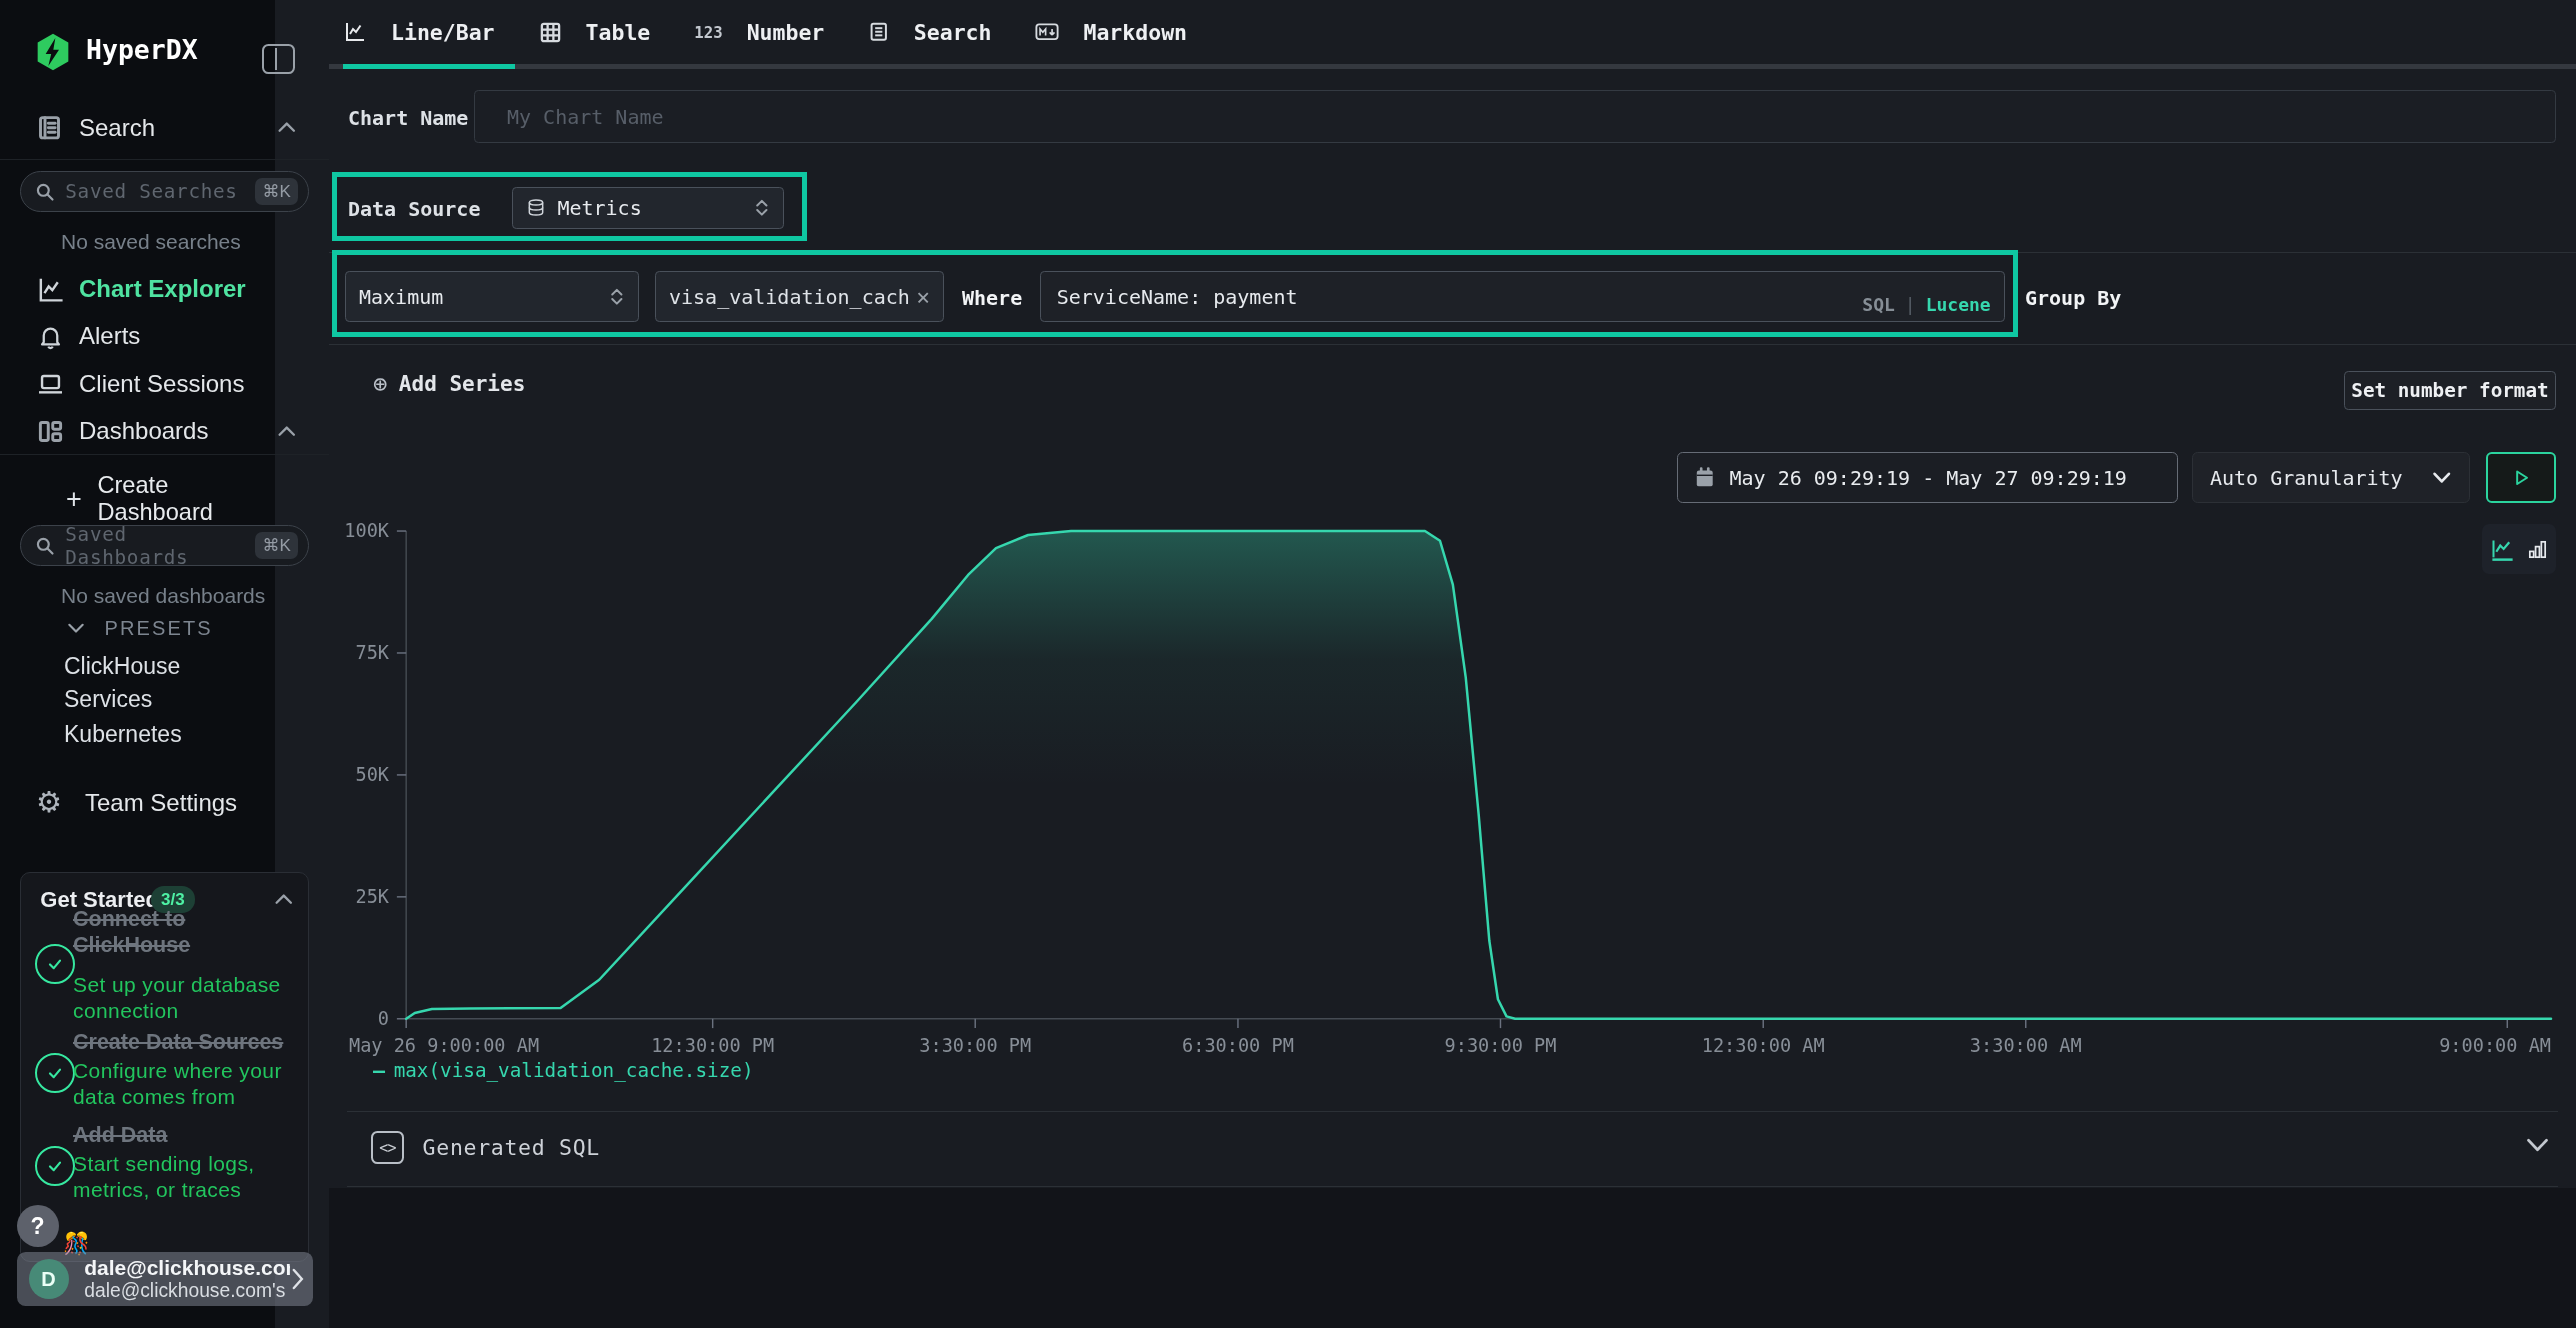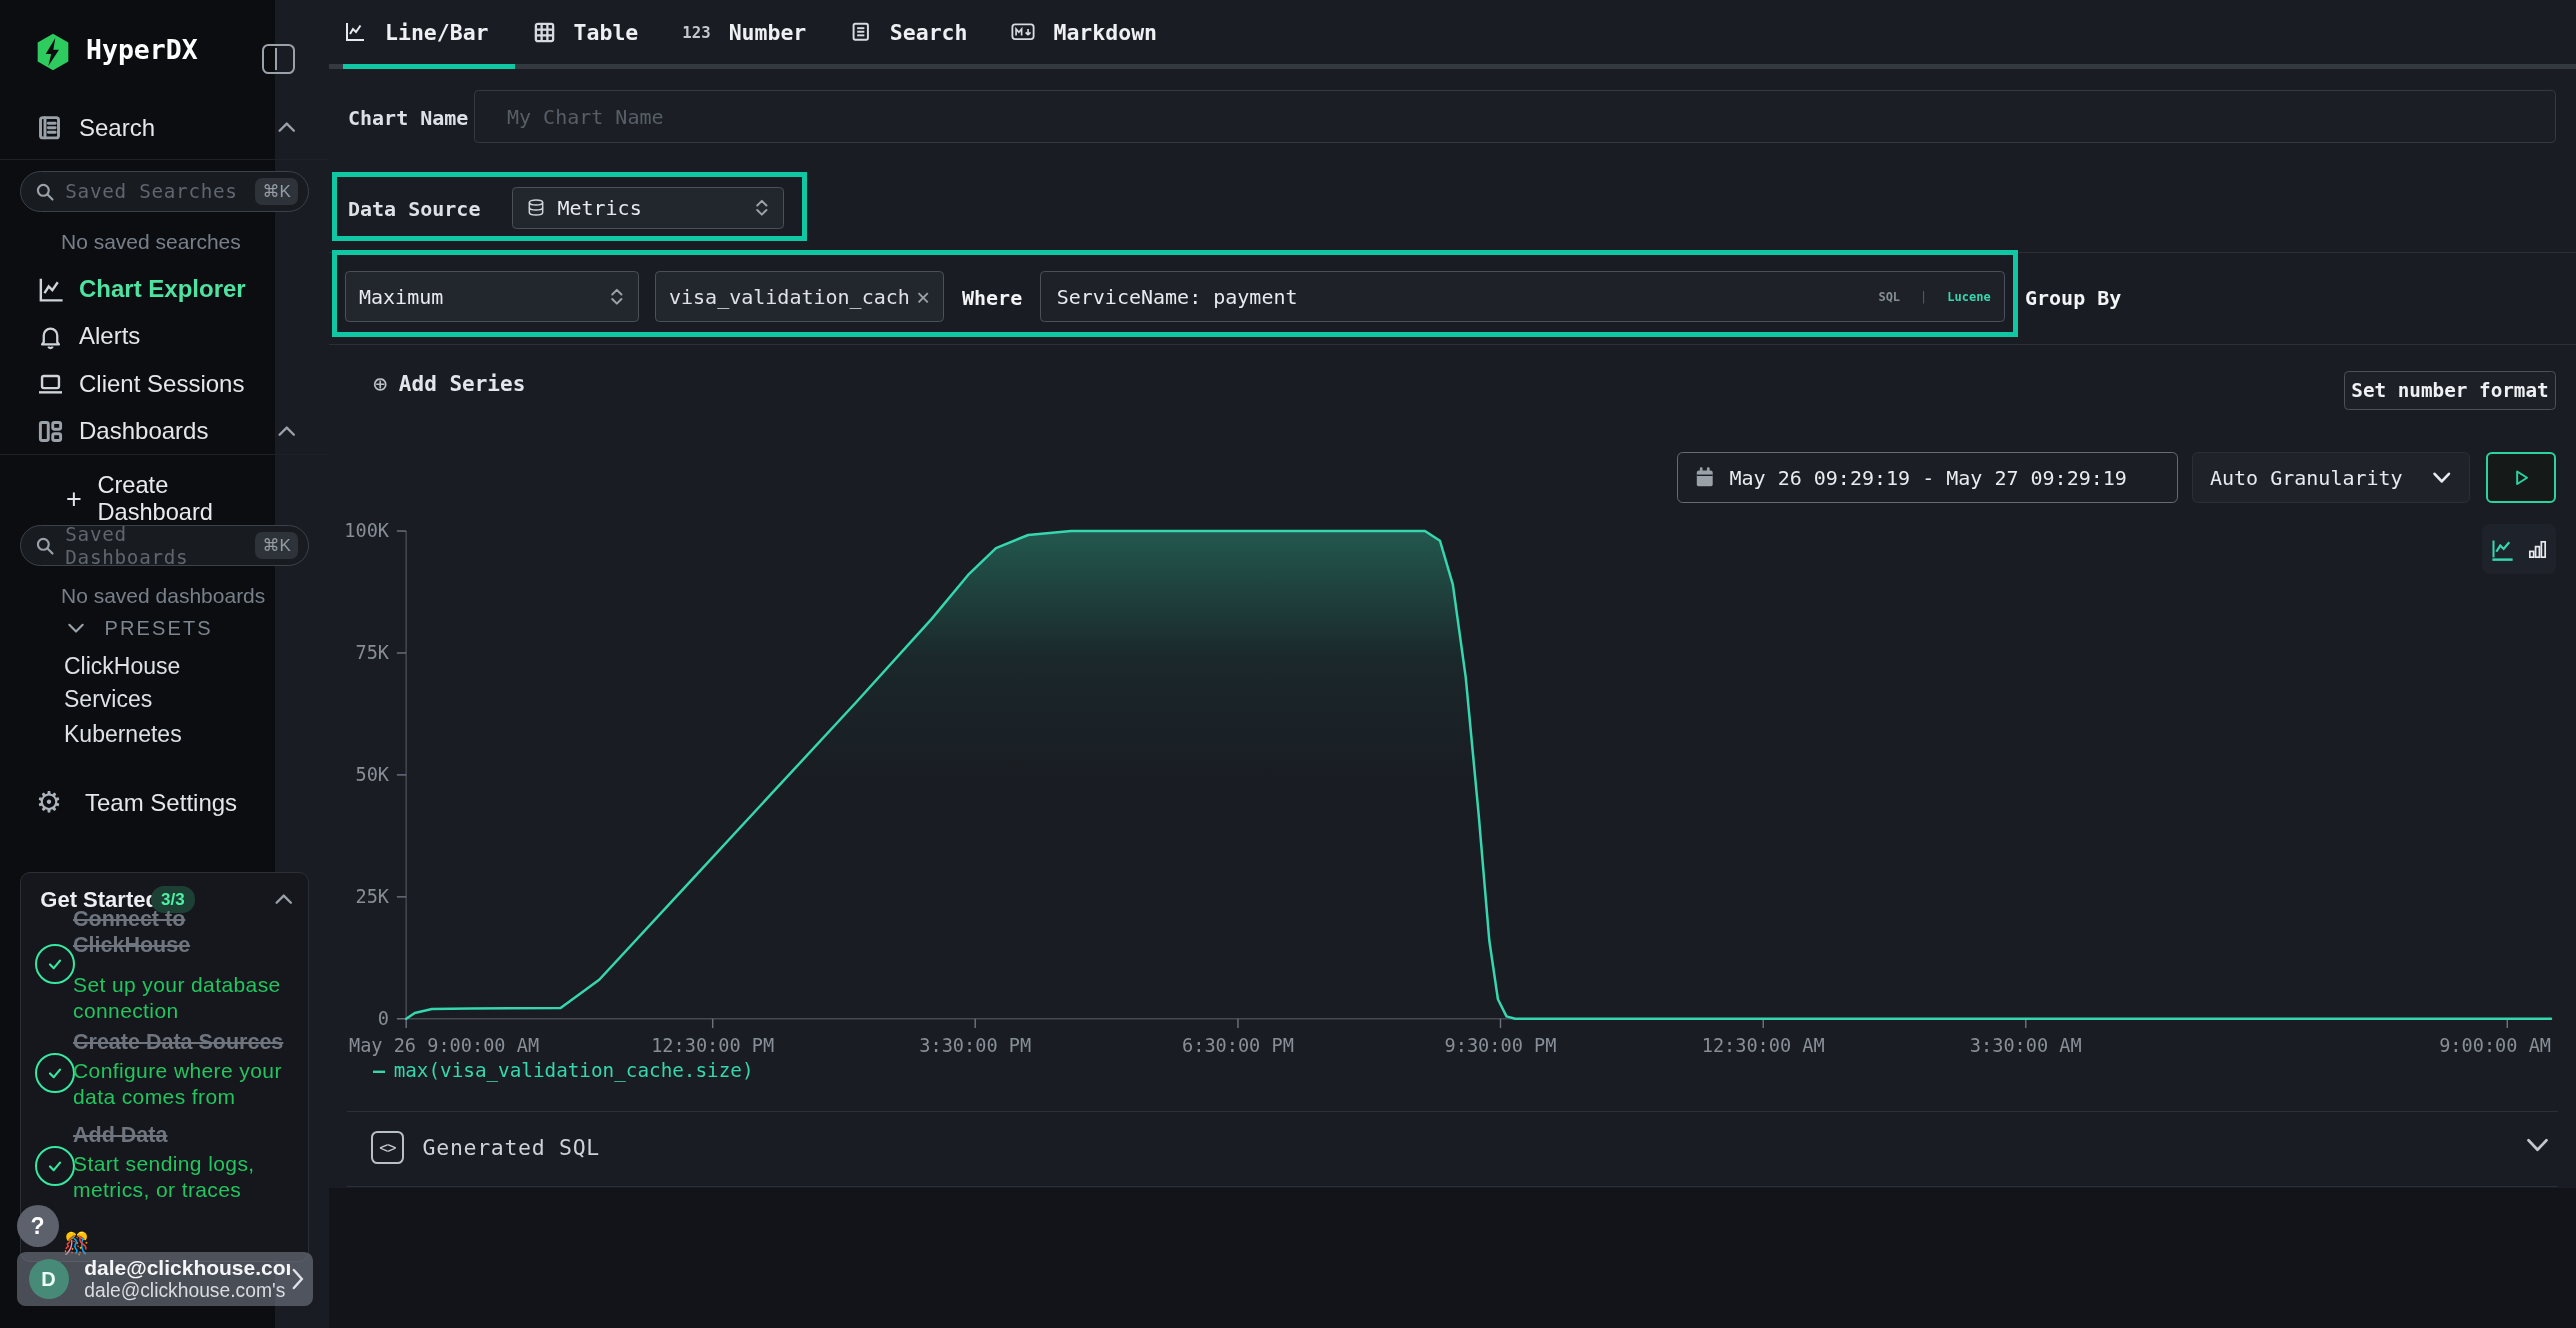--- a/index.html
+++ b/index.html
@@ -59,35 +59,35 @@
             background:rgba(125,131,143,0.55);display:flex;align-items:center;}
   .avatar{width:40px;height:40px;border-radius:50%;background:#478a77;margin-left:12px;
           display:flex;align-items:center;justify-content:center;font-size:20px;font-weight:bold;color:#eafff6;}
   .user-name{font-size:21px;font-weight:bold;color:#f4f6f8;line-height:23.6px;}
   .user-org{font-size:19.3px;color:#d9dde2;line-height:22px;}
 
   
   .main-panel{position:absolute;left:329px;top:0;width:2247px;height:1188px;background:var(--bg-main);}
   .bottom-strip{position:absolute;left:329px;top:1188px;width:2247px;height:140px;background:var(--bg-bottom);}
   .tabs{position:absolute;left:343px;top:0;height:64px;display:flex;align-items:center;gap:44px;}
-  .tab{display:flex;align-items:center;gap:18px;font-size:21.5px;font-weight:bold;color:#eef0f3;}
+  .tab{display:flex;align-items:center;gap:24px;font-size:21.5px;font-weight:bold;color:#eef0f3;}
   .tab .tic{color:#c3c8cf;display:flex;align-items:center;}
   .tab-track{position:absolute;left:329px;top:64px;width:2247px;height:5px;background:#34383f;}
   .tab-underline{position:absolute;left:343px;top:64px;width:172px;height:5px;background:var(--accent);}
   .mlabel{font-size:20px;font-weight:bold;color:#dde1e6;}
   .tinput{position:absolute;box-sizing:border-box;background:var(--bg-input);border:1.4px solid var(--bd-soft);
           border-radius:4.3px;color:var(--txt);font-family:"DejaVu Sans Mono",monospace;font-size:20px;
           padding:0 15.7px;outline:none;}
   .tinput::placeholder{color:var(--ph);}
   .ctrl{position:absolute;box-sizing:border-box;background:var(--bg-select);border:1.4px solid var(--bd);
         border-radius:4.3px;display:flex;align-items:center;padding:0 13px;font-size:20px;color:var(--txt);}
   .hl{position:absolute;border:5px solid var(--accent);box-sizing:border-box;pointer-events:none;z-index:6;}
   .mdiv{position:absolute;height:1.4px;background:var(--div);}
-  .sql-lucene{position:absolute;right:14.3px;top:0;height:100%;display:flex;align-items:center;gap:20px;
-              font-size:12px;font-weight:bold;}
+  .sql-lucene{position:absolute;right:14.3px;top:8px;height:100%;display:flex;align-items:center;gap:10px;
+              font-size:18px;font-weight:bold;}
   .sql-lucene .sql{color:#868e96;} .sql-lucene .sep{color:#565d66;font-weight:normal;} .sql-lucene .lucene{color:var(--line);}
   .add-series{position:absolute;left:373px;top:372px;display:flex;align-items:center;gap:11.4px;}
   .add-series .plus{font-size:24px;color:#b9bfc7;line-height:24px;}
   .add-series .lb{font-size:21px;font-weight:bold;color:#e3e6ea;}
   .btn-outline{position:absolute;box-sizing:border-box;border:1.4px solid var(--bd);border-radius:4.3px;background:#1d2026;
                display:flex;align-items:center;justify-content:center;font-size:19.3px;font-weight:bold;color:#eef0f3;}
   .date-box{position:absolute;left:1677px;top:452px;width:501px;height:51px;box-sizing:border-box;
             border:1.4px solid #666c76;border-radius:5.7px;background:var(--bg-input);
             display:flex;align-items:center;gap:14.3px;padding:0 15.7px;font-size:20px;color:#e9ecef;}
   .gran-box{position:absolute;left:2192px;top:452px;width:278px;height:51px;box-sizing:border-box;

